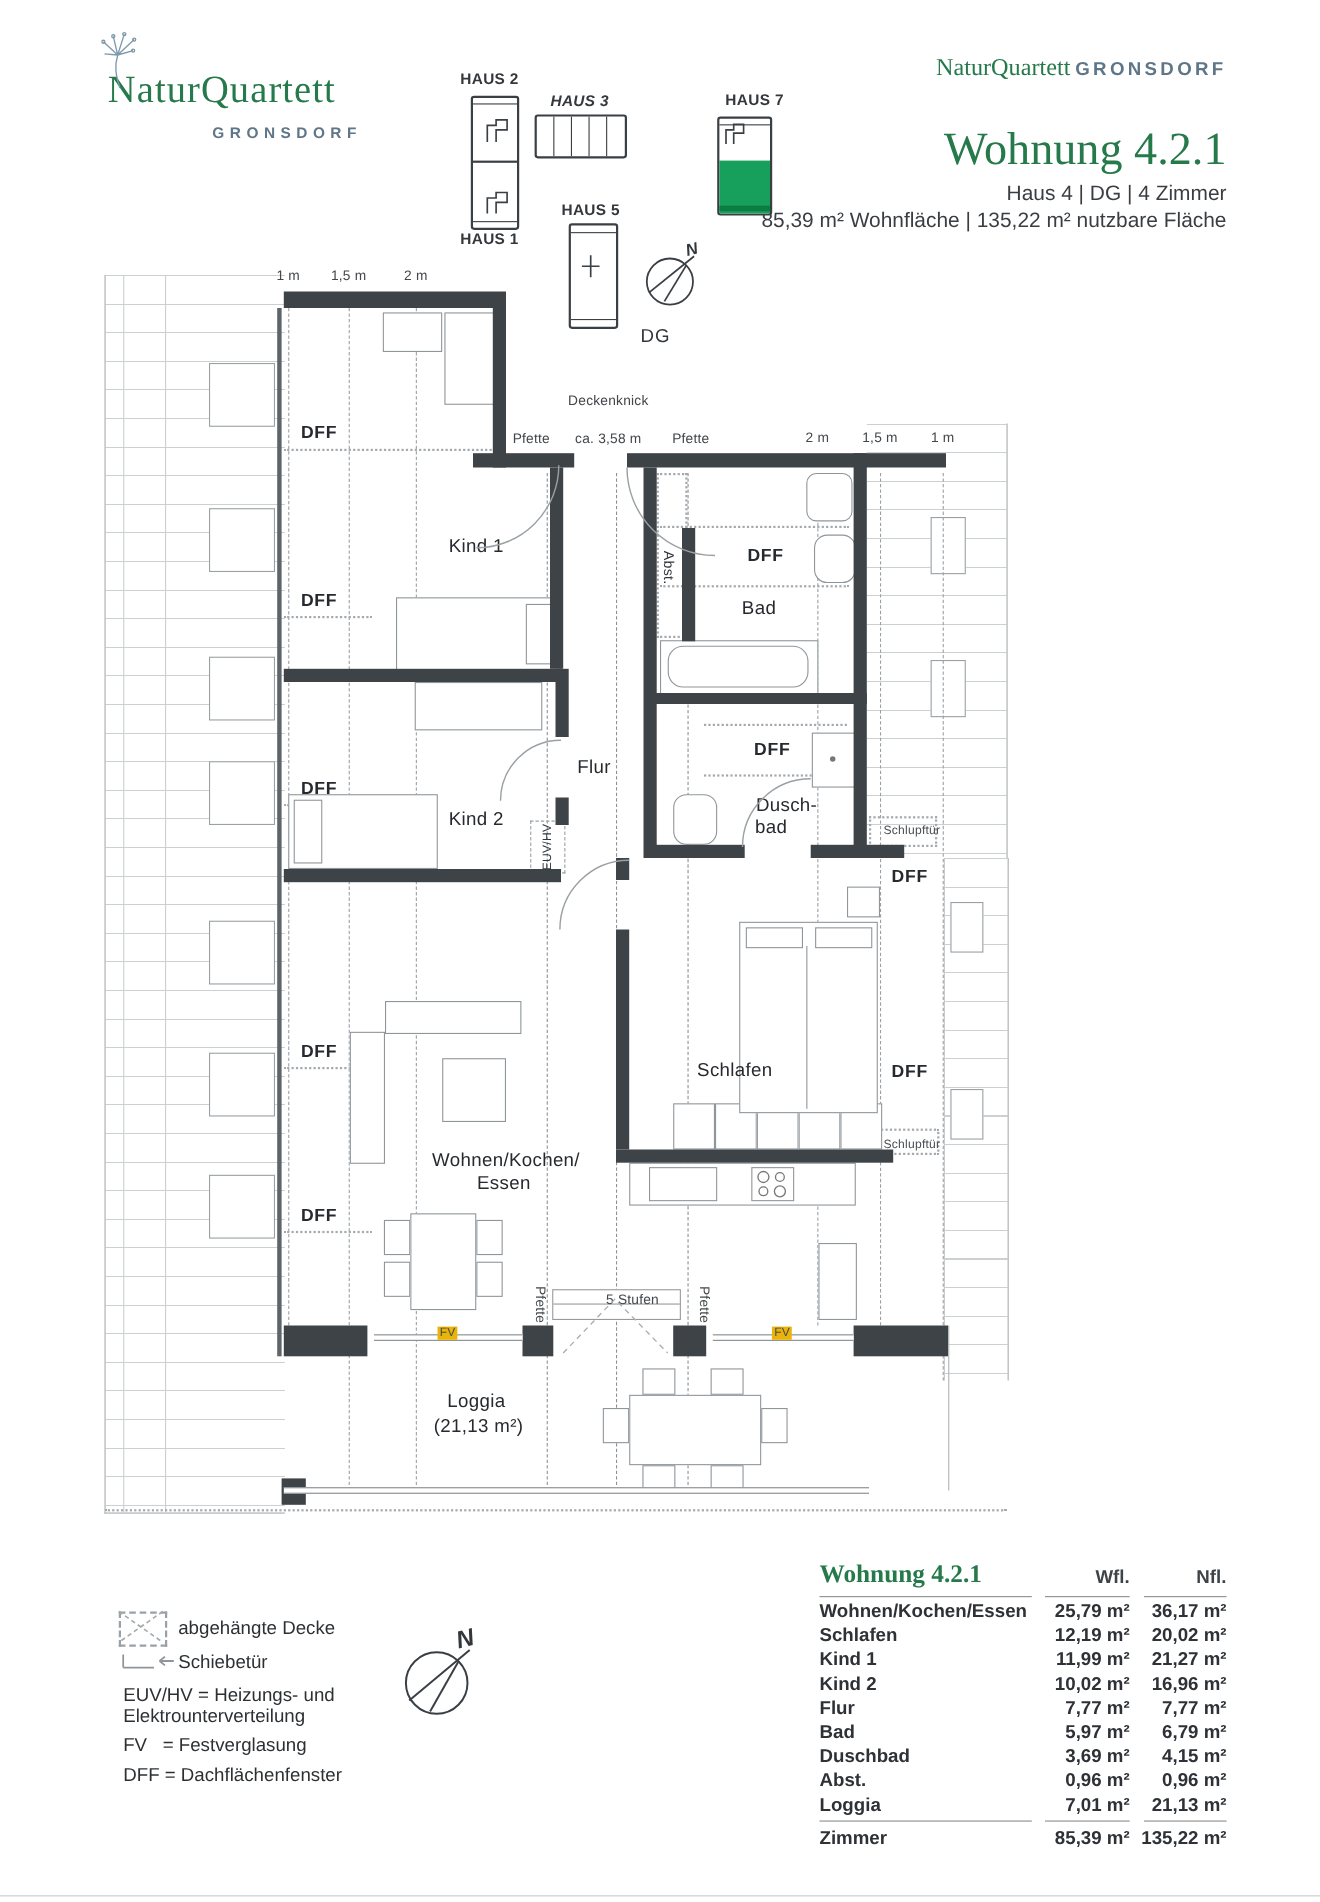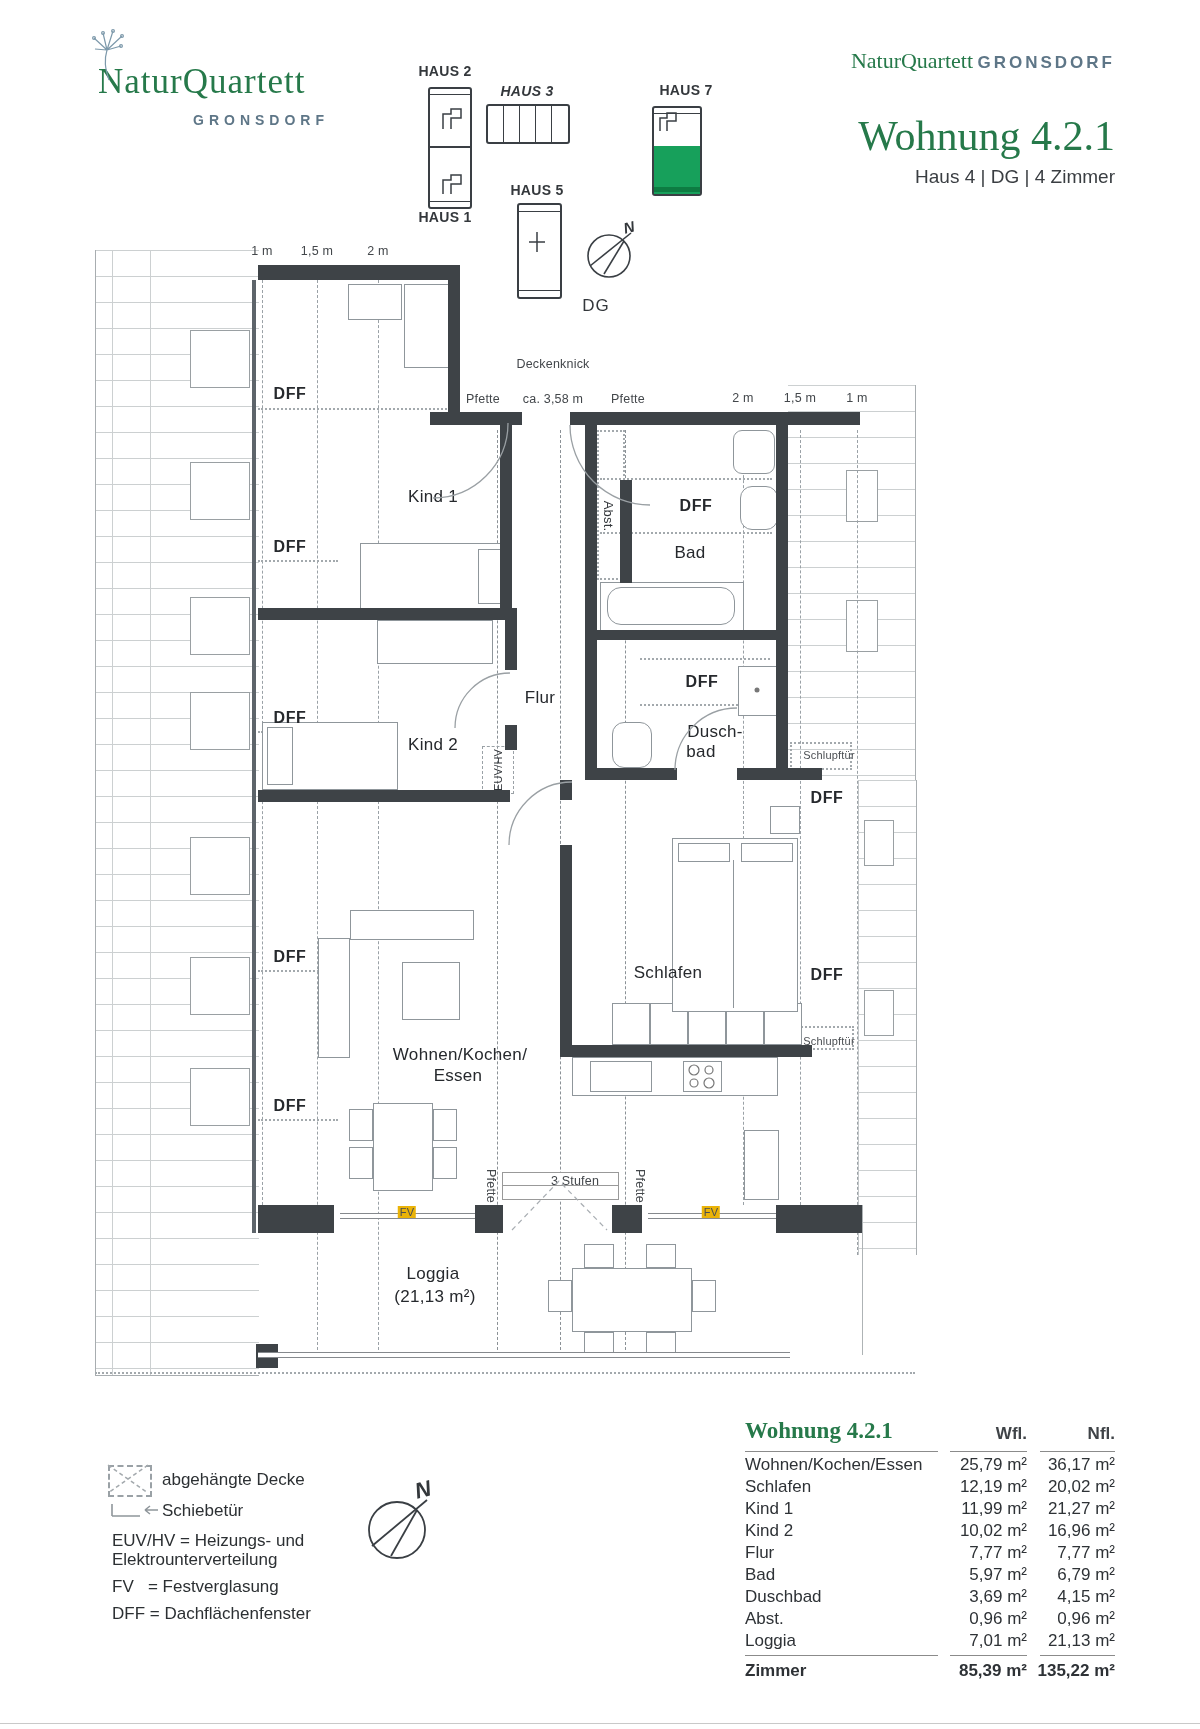--- a/index.html
+++ b/index.html
@@ -50,38 +50,39 @@
   
   .tbl{position:absolute;left:745px;top:1418px;width:370px;}
   .tbl-title{position:absolute;left:0;top:0;font-family:"Liberation Serif",serif;
              font-weight:bold;font-size:23px;color:var(--green,#26794a);}
   .tbl-col{position:absolute;top:6px;font-size:17px;font-weight:bold;color:#3f4347;}
   .rule{position:absolute;height:0;border-top:1.5px solid #8b8b8b;}
   .trow{display:flex;height:22px;align-items:center;font-size:17px;color:#2e3236;}
   .tname{width:190px;}
   .twfl{width:92px;text-align:right;}
   .tnfl{flex:1;text-align:right;}
-  .rows{position:absolute;left:0;top:36px;width:370px;}
+  .rows{position:absolute;left:0;top:36px;width:370px;font-weight:bold;}
   .total .trow{font-weight:bold;}
   svg.overlay{position:absolute;left:0;top:0;pointer-events:none;}
 </style>
 </head>
 <body>
 
 <div class="page">
 
   <div class="logo-title">NaturQuartett</div>
   <div class="logo-sub">GRONSDORF</div>
 
   <div class="brandline">
     <span class="brand-serif">NaturQuartett</span>
     <span class="brand-gray">GRONSDORF</span>
   </div>
   <div class="apt-title">Wohnung 4.2.1</div>
   <div class="info-line">Haus 4 | DG | 4 Zimmer</div>
+  <div class="area-line">85,39 m² Wohnfläche | 135,22 m² nutzbare Fläche</div>
 
   <div class="house" style="left:428px;top:87px;width:40px;height:118px;">
     <div class="abs" style="left:0;top:57px;width:100%;height:2px;background:#3a3f44;"></div>
     <div class="abs" style="left:0;top:5px;width:100%;height:0;border-top:1px solid #3a3f44;"></div>
     <div class="abs" style="left:0;bottom:5px;width:100%;height:0;border-top:1px solid #3a3f44;"></div>
   </div>
   <div class="house" style="left:486px;top:104px;width:80px;height:36px;">
     <div class="abs" style="left:15px;top:0;width:0;height:100%;border-left:1.5px solid #3a3f44;"></div>
     <div class="abs" style="left:31px;top:0;width:0;height:100%;border-left:1.5px solid #3a3f44;"></div>
     <div class="abs" style="left:47px;top:0;width:0;height:100%;border-left:1.5px solid #3a3f44;"></div>
@@ -240,21 +241,21 @@
   <div class="lbl sm" style="left:378px;top:251px;">2 m</div>
   <div class="lbl sm" style="left:743px;top:398px;">2 m</div>
   <div class="lbl sm" style="left:800px;top:398px;">1,5 m</div>
   <div class="lbl sm" style="left:857px;top:398px;">1 m</div>
   <div class="lbl sm" style="left:483px;top:399px;">Pfette</div>
   <div class="lbl sm" style="left:628px;top:399px;">Pfette</div>
   <div class="lbl sm" style="left:553px;top:364px;">Deckenknick</div>
   <div class="lbl sm" style="left:553px;top:399px;">ca. 3,58 m</div>
   <div class="lbl sm rotcw" style="left:491px;top:1186px;">Pfette</div>
   <div class="lbl sm rotcw" style="left:640px;top:1186px;">Pfette</div>
-  <div class="lbl sm" style="left:575px;top:1181px;">3 Stufen</div>
+  <div class="lbl sm" style="left:575px;top:1181px;">5 Stufen</div>
   <div class="lbl xs whbg" style="left:407px;top:1212px;">FV</div>
   <div class="lbl xs whbg" style="left:711px;top:1212px;">FV</div>
   <div class="lbl xs" style="left:829px;top:755px;">Schlupftür</div>
   <div class="lbl xs" style="left:829px;top:1041px;">Schlupftür</div>
   <div class="lbl rotcw" style="left:608px;top:516px;font-size:13px;">Abst.</div>
   <div class="lbl rotccw" style="left:498px;top:770px;font-size:11px;">EUV/HV</div>
 
   <div class="lbl dff" style="left:290px;top:394px;">DFF</div>
   <div class="lbl dff" style="left:290px;top:547px;">DFF</div>
   <div class="lbl dff" style="left:290px;top:718px;">DFF</div>

